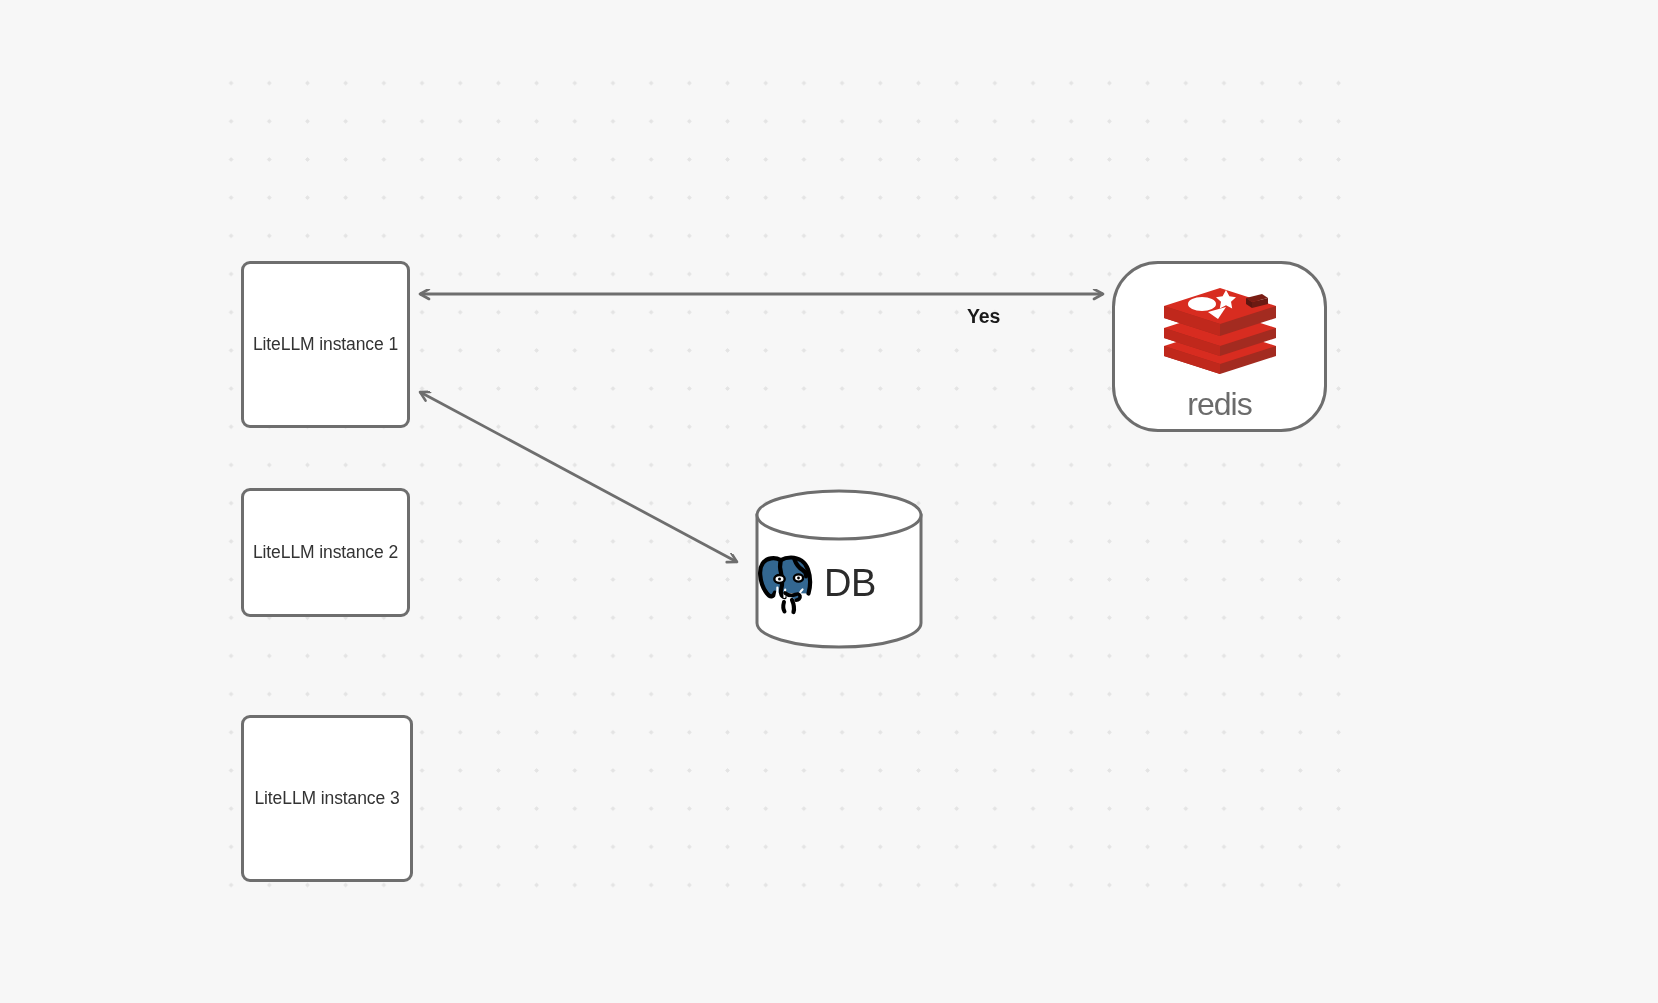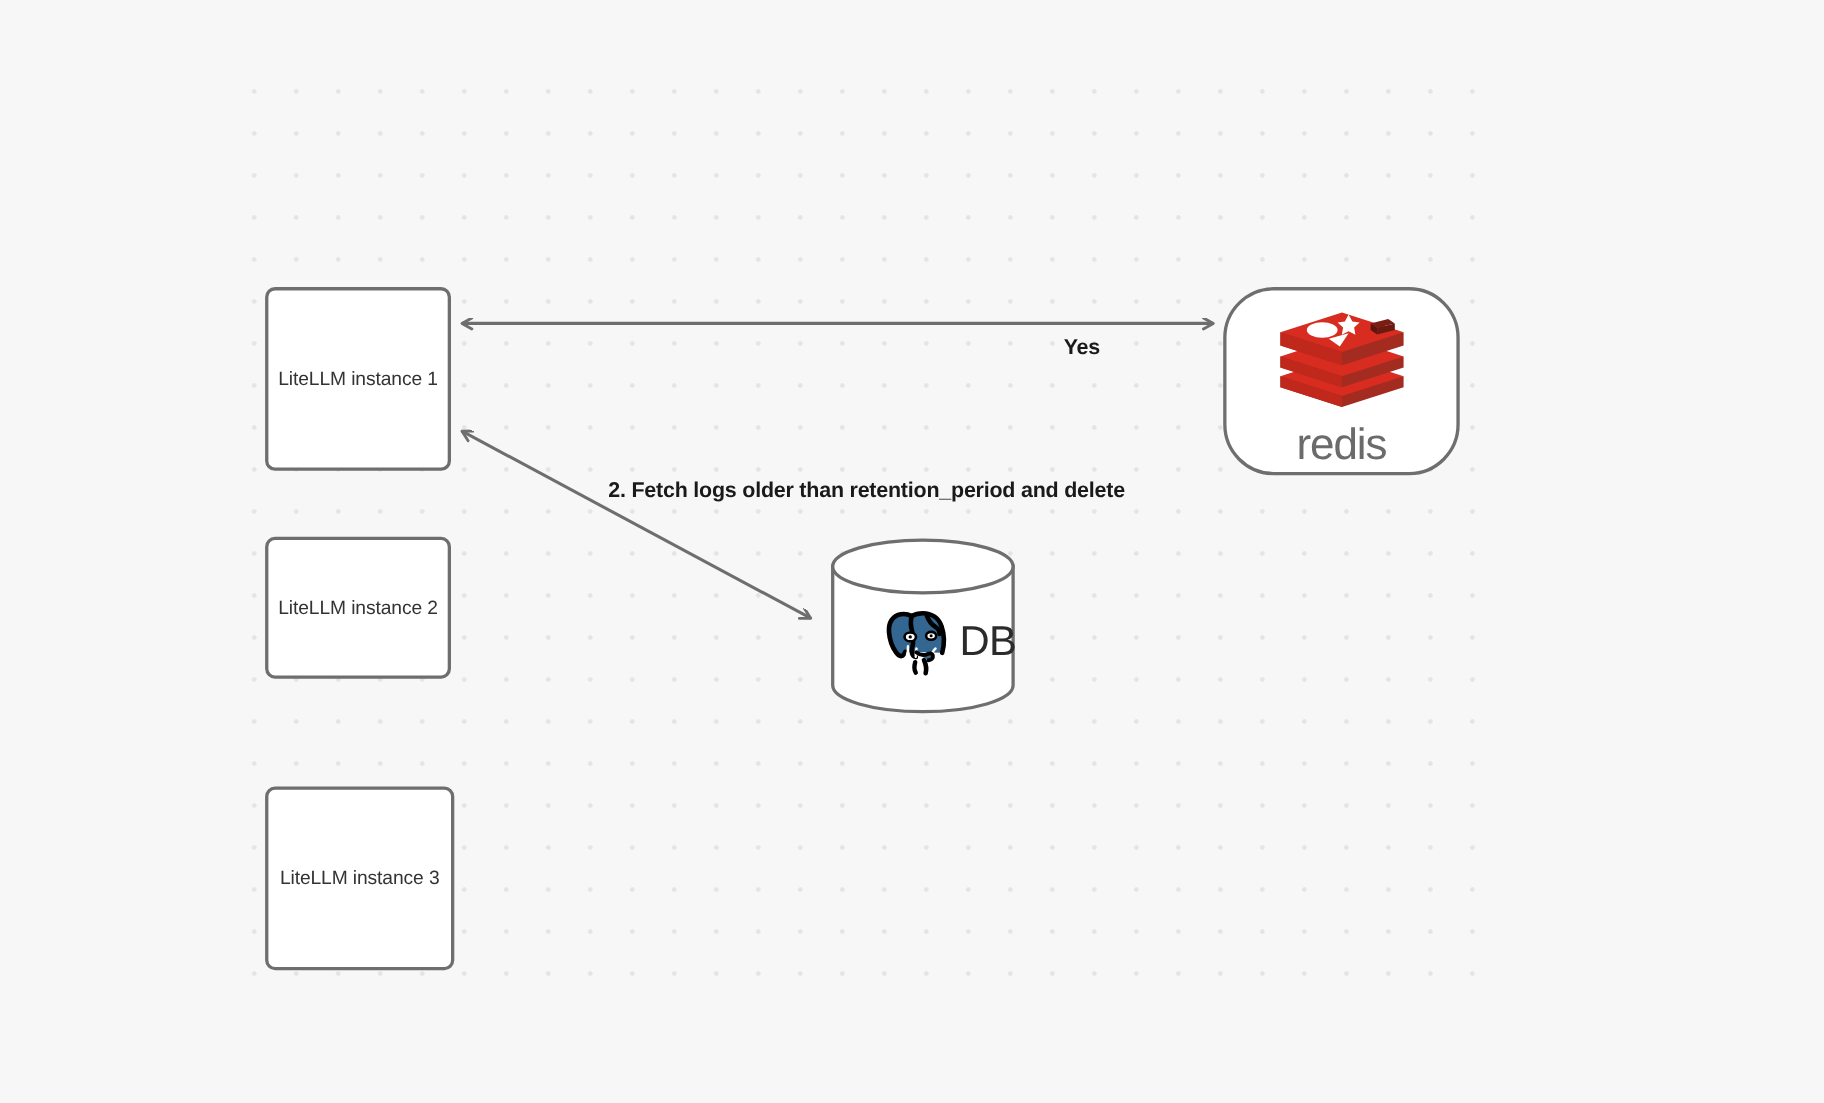--- a/index.html
+++ b/index.html
@@ -87,21 +87,21 @@
     height: 160px;
   }
   .db-content {
     position: absolute;
     left: 0;
     top: 58px;
     width: 170px;
     height: 72px;
     display: flex;
     align-items: center;
-    justify-content: flex-end;
+    justify-content: flex-start;
     gap: 0px;
   }
   .db-label {
     font-size: 38px;
     color: #2b2b2b;
     font-family: "Liberation Sans", sans-serif;
     letter-spacing: -0.5px;
     margin-left: -2px;
   }
   
@@ -173,21 +173,21 @@
         <path d="M8 32 L64 50 L64 62 L8 44 Z" fill="#c0281c"></path>
       </g>
 
       <ellipse cx="46" cy="30" rx="14" ry="7" fill="#ffffff"></ellipse>
       <path d="M70 16 L73.4 22.2 L80 23.2 L75 27.8 L76.2 34.4 L70 31.2 L63.8 34.4 L65 27.8 L60 23.2 L66.6 22.2 Z" fill="#ffffff"></path>
       <path d="M52 38 L70 33 L62 45 Z" fill="#ffffff"></path>
       <path d="M90 24 L106 20 L112 24 L96 28 Z" fill="#7a1d14"></path>
       <path d="M90 24 L96 28 L96 34 L90 30 Z" fill="#5c1610"></path>
       <path d="M96 28 L112 24 L112 30 L96 34 Z" fill="#6b1a12"></path>
     </svg>
-    <span style="font-family:'Liberation Sans',sans-serif;font-size:40px;color:#6b6b6b;letter-spacing:-1px;line-height:1;margin-top:2px;">redis</span>
+    <span style="font-family:'Liberation Sans',sans-serif;font-size:32px;color:#6b6b6b;letter-spacing:-1px;line-height:1;margin-top:2px;">redis</span>
   </div>
 
   <div id="node-db">
     <svg class="db-inner" width="170" height="160" viewBox="0 0 170 160" xmlns="http://www.w3.org/2000/svg">
       <path d="M3 26 L3 134 A 82 24 0 0 0 167 134 L167 26 Z" fill="#ffffff" stroke="#6e6e6e" stroke-width="3"></path>
       <ellipse cx="85" cy="26" rx="82" ry="24" fill="#ffffff" stroke="#6e6e6e" stroke-width="3"></ellipse>
     </svg>
     <div class="db-content">
       <svg width="72" height="72" viewBox="0 0 72 72" xmlns="http://www.w3.org/2000/svg">
         <g stroke="#000000" stroke-width="4.2" stroke-linejoin="round" stroke-linecap="round" fill="#336791">
@@ -208,15 +208,14 @@
         <circle cx="44.5" cy="31" r="1.4" fill="#000000"></circle>
         <path d="M30 55 c-1 3.5 -1 7 0.5 9.5" stroke="#000000" stroke-width="4" fill="#336791" stroke-linecap="round"></path>
         <path d="M38 53 c2 4.5 2.5 8.5 1.5 12" stroke="#000000" stroke-width="4.2" fill="#336791" stroke-linecap="round"></path>
         <path d="M31 46 c3 2.5 7 3 10.5 1.5 c2.5 -1 4 -0.5 4.5 1.5 c0.6 2.4 -1.5 4 -4 4.2" stroke="#000000" stroke-width="3.6" fill="#336791" stroke-linecap="round"></path>
       </svg>
       <span class="db-label">DB</span>
     </div>
   </div>
 
   <div class="edge-label" id="label-yes">Yes</div>
-  <div class="edge-label" id="label-step2">2.  Fetch logs older than retention_period and delete</div>
 
 </div>
 
 </body></html>

